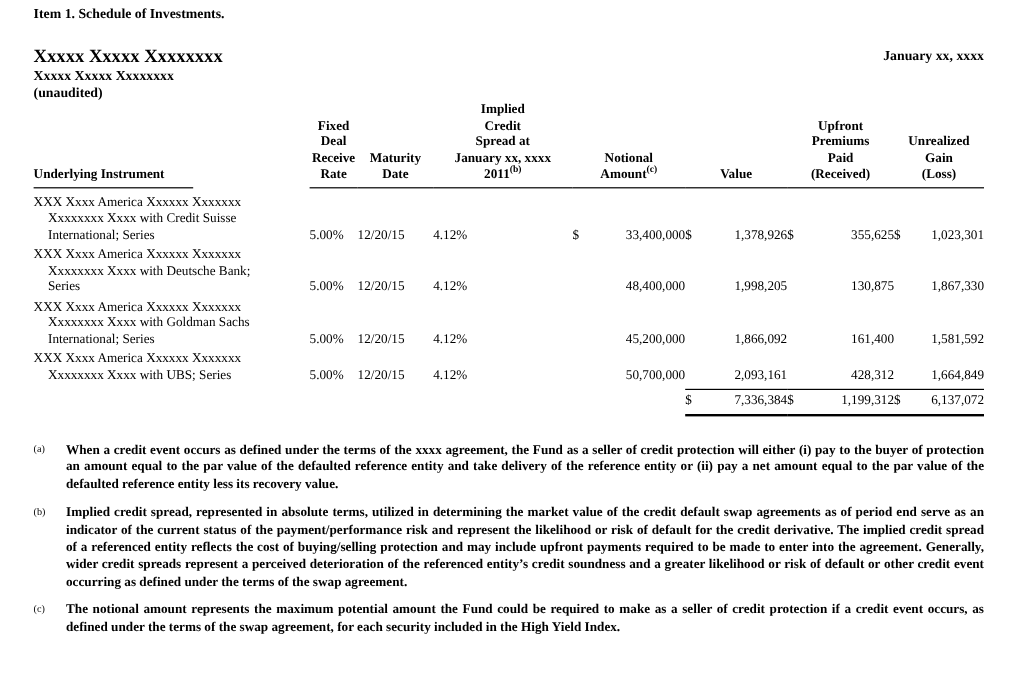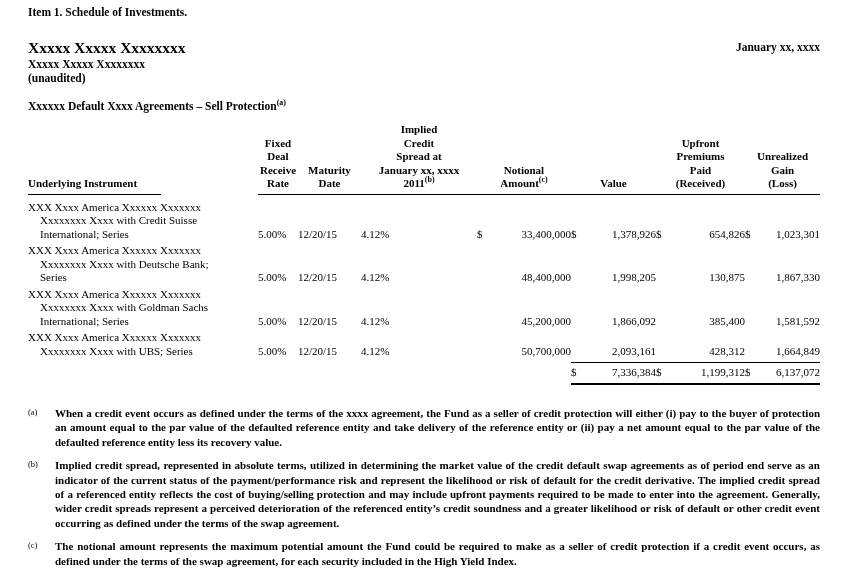--- a/index.html
+++ b/index.html
@@ -60,21 +60,20 @@
     <div>
       <div class="fund-name">Xxxxx Xxxxx Xxxxxxxx</div>
       <div class="fund-subtitle">Xxxxx Xxxxx Xxxxxxxx</div>
       <div class="unaudited">(unaudited)</div>
     </div>
     <div class="right-head">
       <div>January xx, xxxx</div>
     </div>
   </div>
 
-  <div class="section-title"><span>Xxxxxx Default Xxxx Agreements – Sell Protection</span><sup class="note">(a)</sup></div>
 
   <table class="soi">
     <colgroup>
       <col style="width:230px">
         <col style="width:40px">
         <col style="width:63px">
         <col style="width:116px">
       <col style="width:94px">
         <col style="width:85px">
         <col style="width:89px">
@@ -148,21 +147,21 @@
           </td>
       <td class="c6">
             <div class="money">
               <span>$</span>
               <span>1,378,926</span>
             </div>
           </td>
       <td class="c7">
             <div class="money">
               <span>$</span>
-              <span>654,826</span>
+              <span>355,625</span>
             </div>
           </td>
       <td class="c8">
             <div class="money">
               <span>$</span>
               <span>1,023,301</span>
             </div>
           </td>
     </tr>
 
@@ -218,21 +217,21 @@
           </td>
       <td class="c6">
             <div class="money">
               <span></span>
               <span>1,866,092</span>
             </div>
           </td>
       <td class="c7">
             <div class="money">
               <span></span>
-              <span>385,400</span>
+              <span>161,400</span>
             </div>
           </td>
       <td class="c8">
             <div class="money">
               <span></span>
               <span>1,581,592</span>
             </div>
           </td>
     </tr>
 

